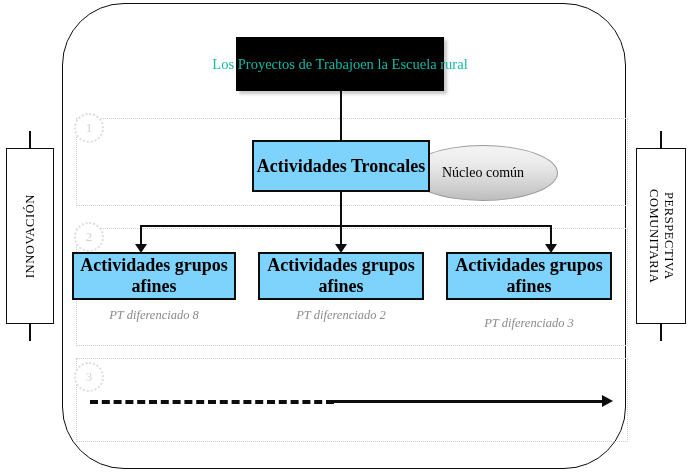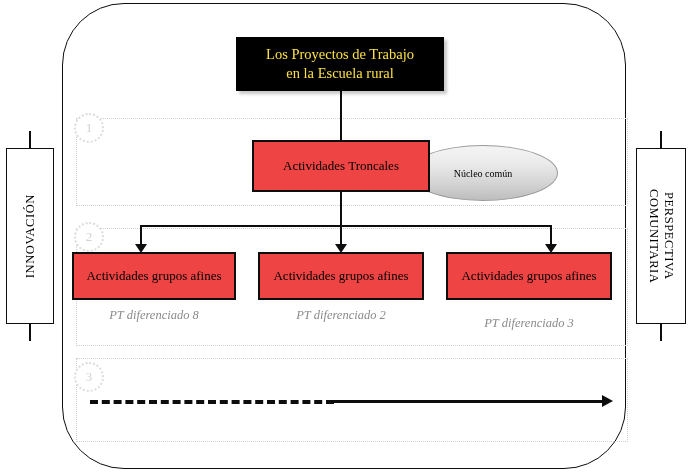--- a/index.html
+++ b/index.html
@@ -33,24 +33,23 @@
   .title-box {
     position: absolute;
     left: 236px;
     top: 37px;
     width: 208px;
     height: 54px;
     background: #000000;
     border: 1px solid #000000;
     box-sizing: border-box;
     display: flex;
-    flex-direction: column;
-    align-items: center;
-    justify-content: center;
-    color: #fde047;
+    align-items: center;
+    justify-content: center;
+    color: #14b8a6;
     font-size: 14.5px;
     line-height: 1.28;
     text-align: center;
     box-shadow: 3px 3px 3px rgba(0,0,0,0.22);
     z-index: 12;
   }
   .title-box .tl { display: block; white-space: nowrap; }
 
   
   .section-band {
@@ -127,50 +126,51 @@
   }
   #stub-l-top { left: 29px; top: 131px; height: 18px; }
   #stub-l-bot { left: 29px; top: 323px; height: 18px; }
   #stub-r-top { left: 660px; top: 131px; height: 18px; }
   #stub-r-bot { left: 660px; top: 323px; height: 18px; }
 
   
   .node-box {
     position: absolute;
     border: 2px solid #0d0d0d;
-    background: #ef4444;
-    box-sizing: border-box;
-    display: flex;
-    align-items: center;
-    justify-content: center;
-    font-size: 13px;
+    background: #7dd3fc;
+    box-sizing: border-box;
+    display: flex;
+    align-items: center;
+    justify-content: center;
+    font-size: 18px;
     color: #000;
     text-align: center;
     z-index: 10;
+    font-weight: bold;
   }
   #box-troncales { left: 252px; top: 140px; width: 178px; height: 52px; }
   #box-afines-1 { left: 72px; top: 252px; width: 164px; height: 48px; }
   #box-afines-2 { left: 258px; top: 252px; width: 166px; height: 48px; }
   #box-afines-3 { left: 446px; top: 252px; width: 166px; height: 48px; }
 
   
   #ellipse-nucleo {
     position: absolute;
     left: 408px;
     top: 145px;
     width: 150px;
     height: 56px;
     border-radius: 50%;
     border: 1px solid #9a9a9a;
     box-sizing: border-box;
     background: linear-gradient(to bottom, #f4f4f4 0%, #ebebeb 32%, #d2d2d2 72%, #bdbdbd 100%);
     display: flex;
     align-items: center;
     justify-content: center;
-    font-size: 10px;
+    font-size: 14px;
     color: #000;
     z-index: 7;
   }
 
   
   .sub-caption {
     position: absolute;
     font-style: italic;
     font-size: 12.5px;
     color: #8a8a8a;

